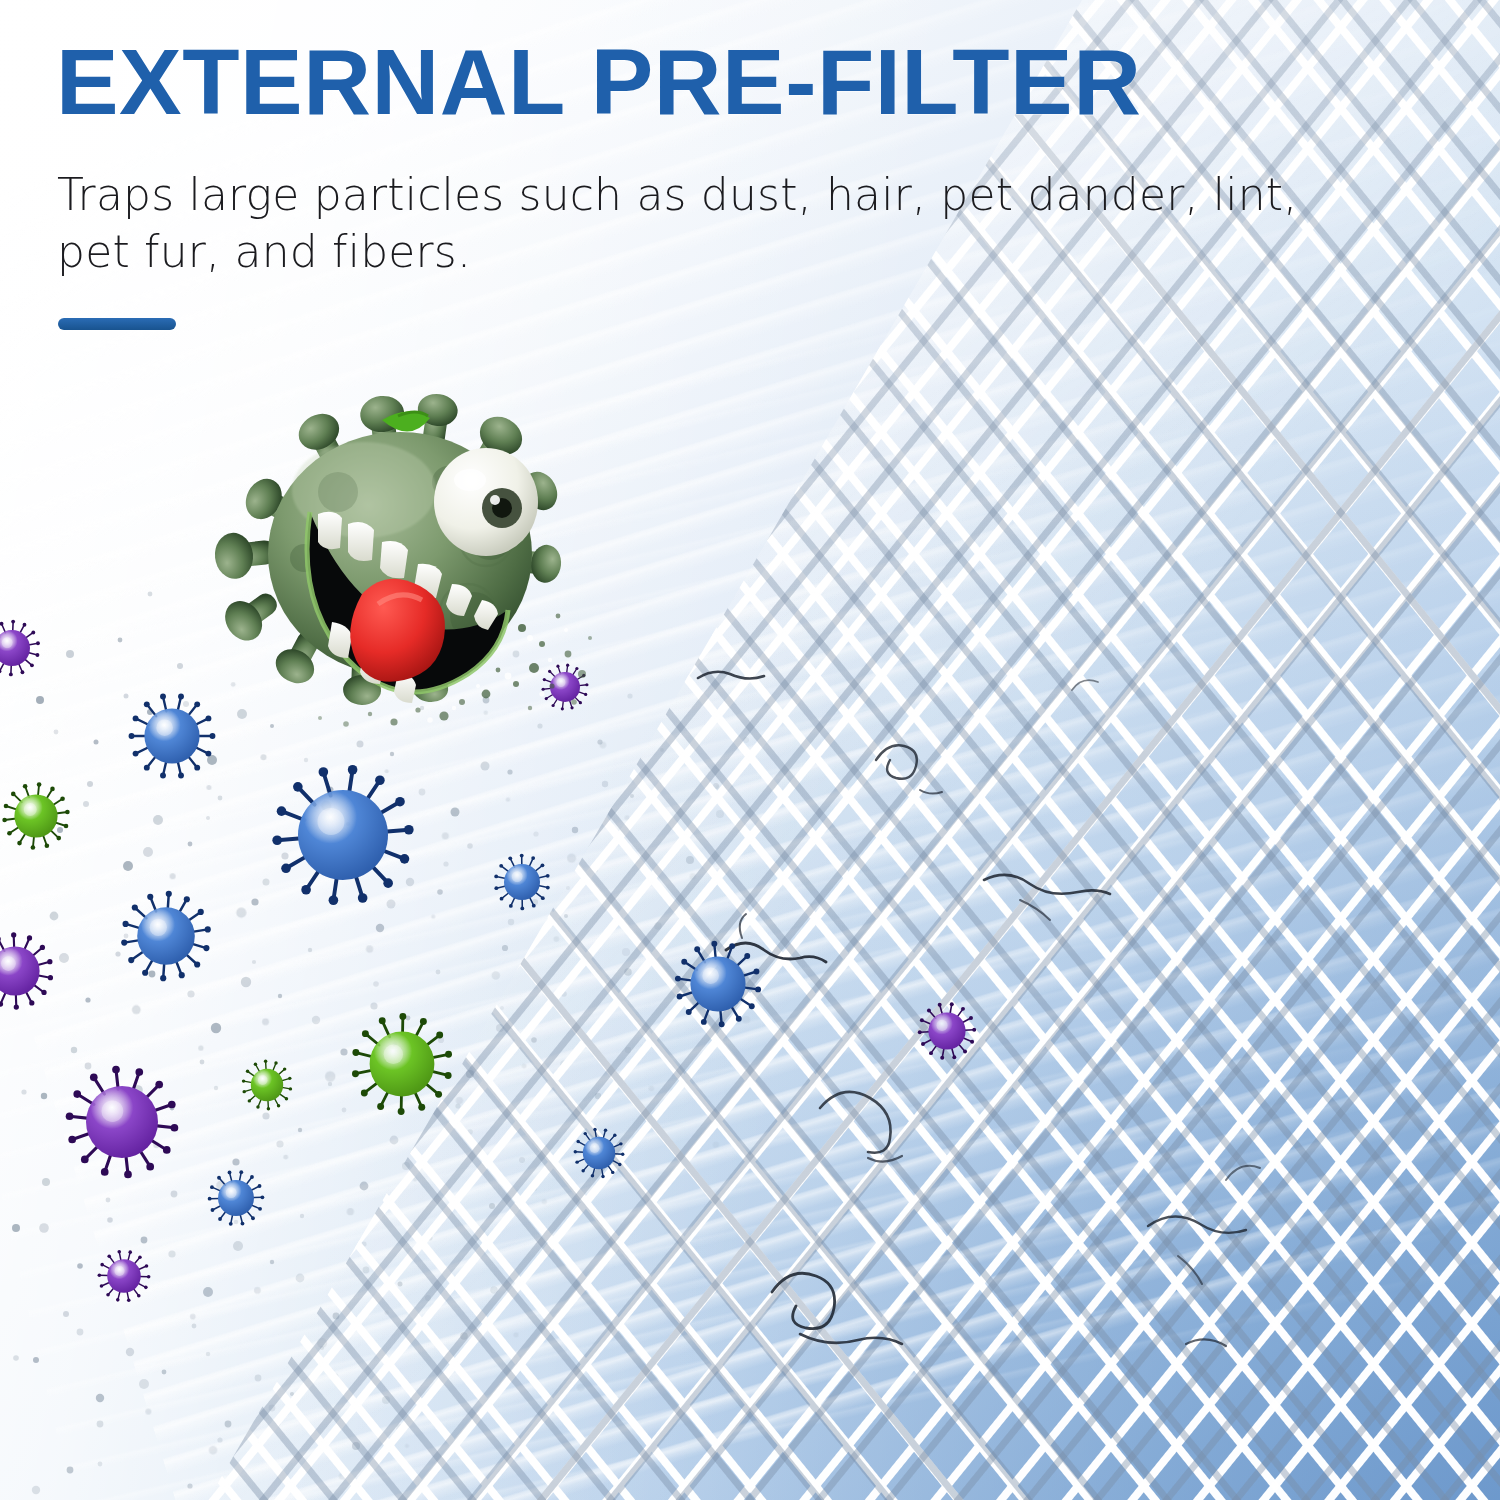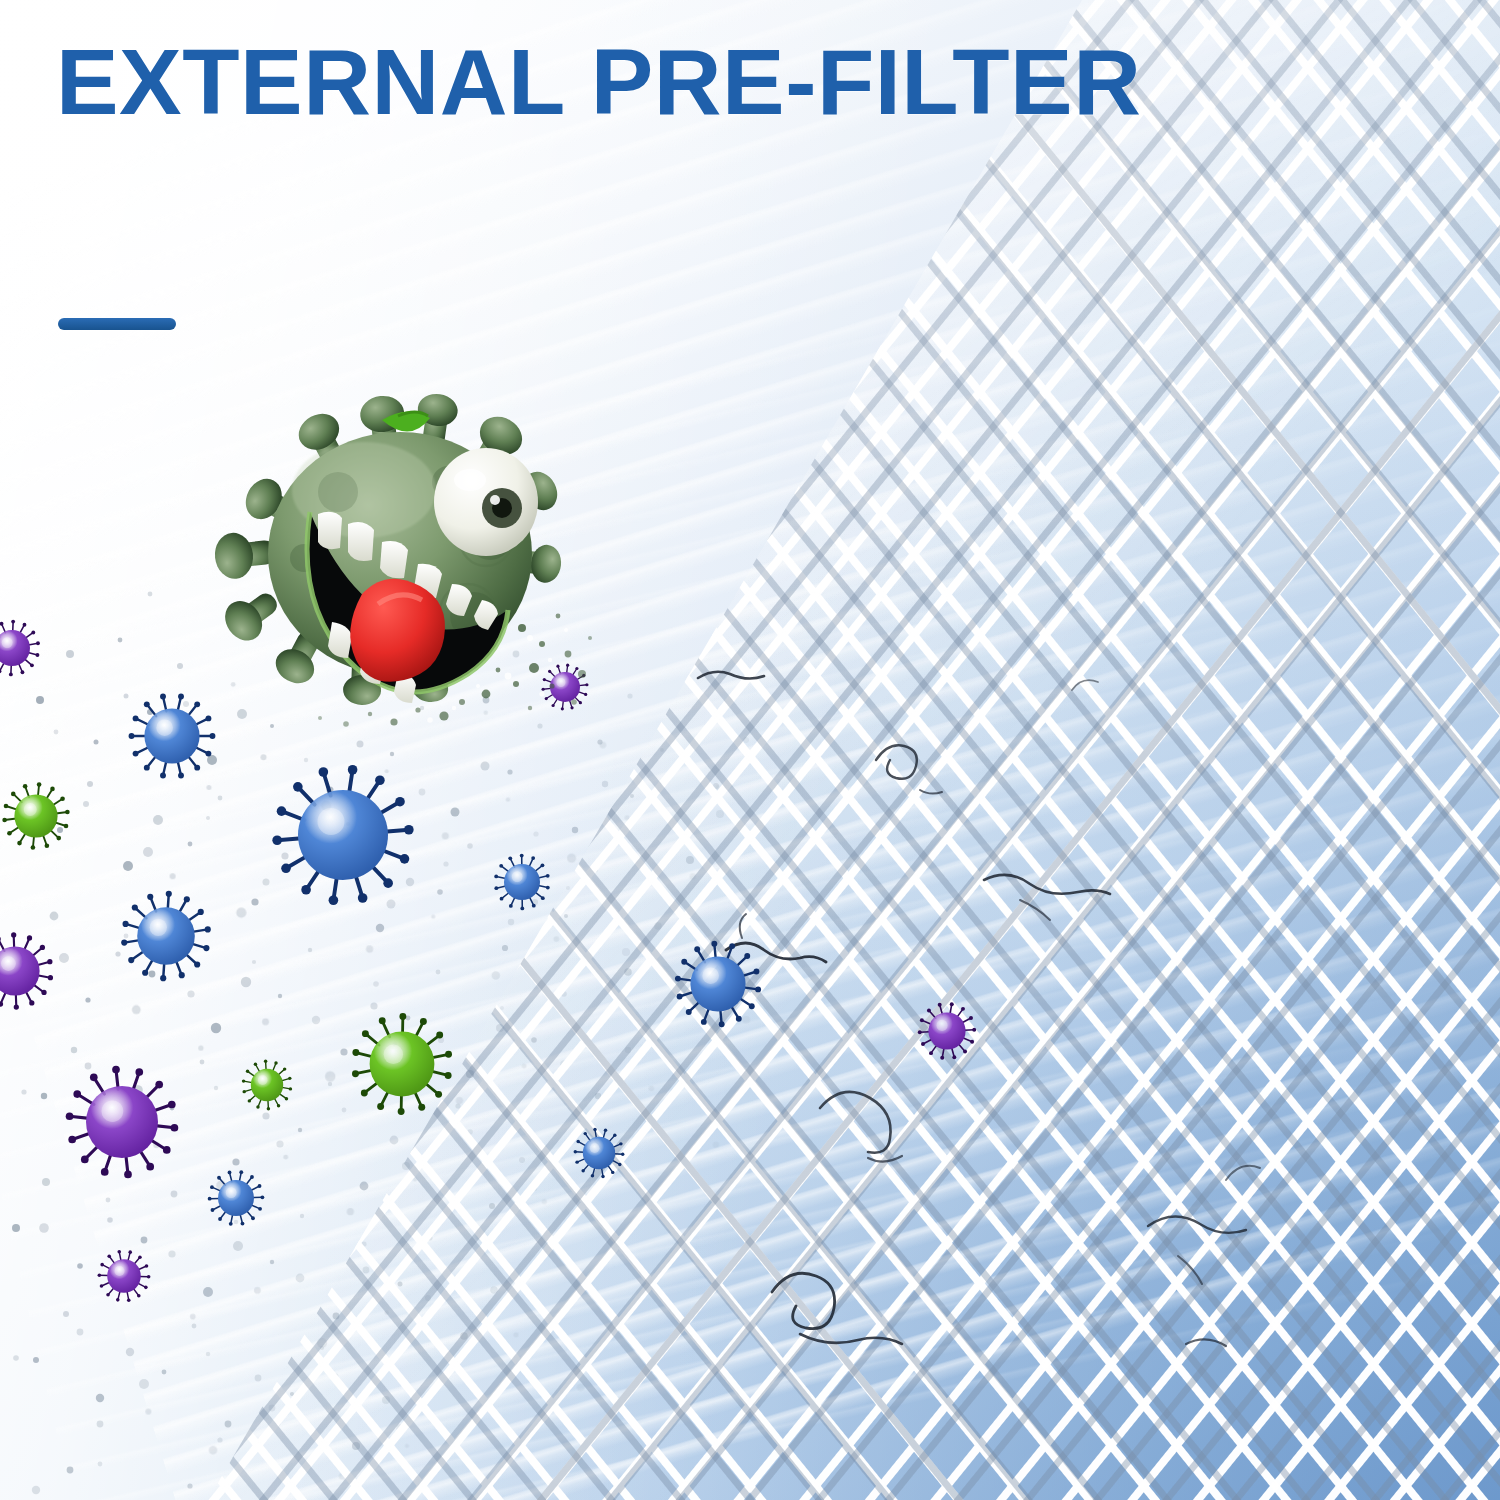--- a/index.html
+++ b/index.html
@@ -1121,15 +1121,16 @@
           <circle cx="292" cy="314" r="2"></circle>
         <circle cx="380" cy="258" r="2"></circle>
           <circle cx="356" cy="322" r="2.6"></circle>
         <circle cx="268" cy="336" r="2.2"></circle>
           <circle cx="244" cy="348" r="2.8"></circle>
       </g>
     </svg>
   </div>
 
   <div class="title">EXTERNAL PRE-FILTER</div>
+  <div class="subtitle">Traps large particles such as dust, hair, pet dander, lint, pet fur, and fibers.</div>
   <div class="divider"></div>
 
 </div>
 
 </body></html>

